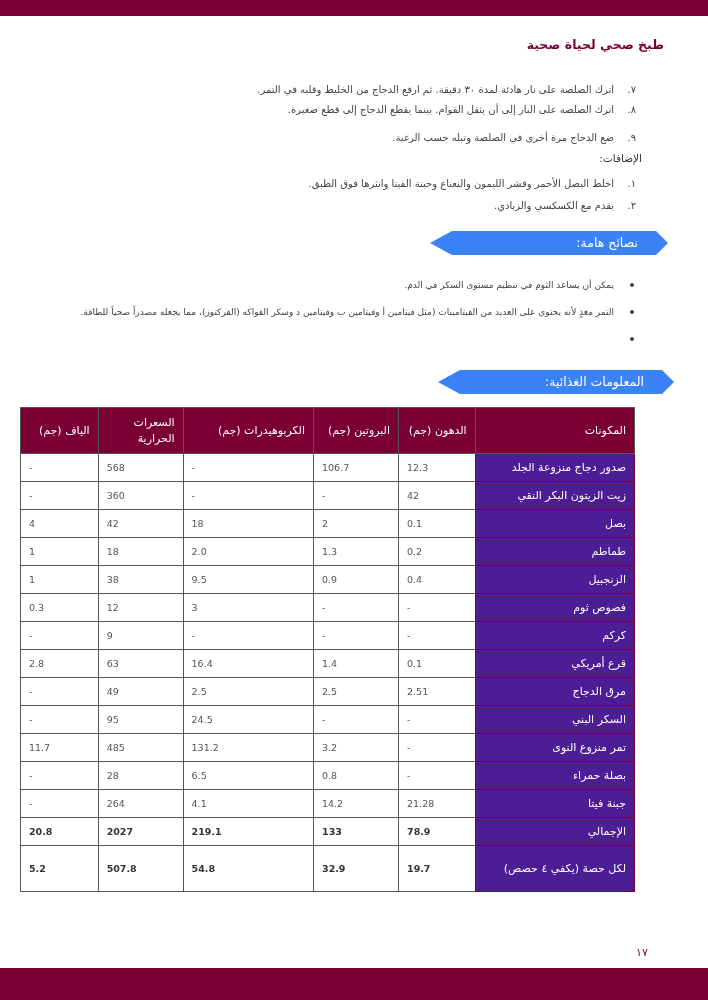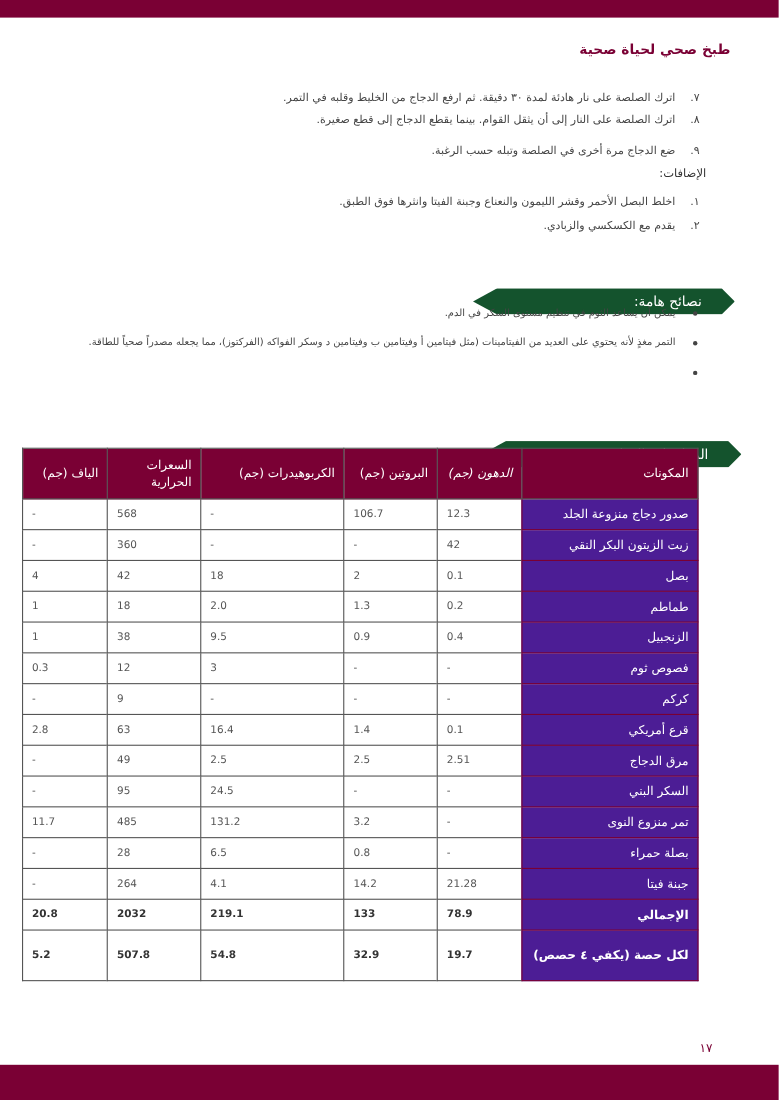--- a/index.html
+++ b/index.html
@@ -12,39 +12,39 @@
   .top-bar { position: absolute; left: 0; top: 0; width: 708px; height: 16px; background: #7a0034; }
   .bottom-bar { position: absolute; left: 0; top: 968px; width: 708px; height: 32px; background: #7a0034; }
   .header { position: absolute; right: 44px; top: 34px; text-align: right; direction: rtl; }
   .header div { font-size: 12.5px; color: #7a0034; line-height: 22px; font-weight: bold; }
 
   .steps { position: absolute; right: 72px; top: 80px; direction: rtl; text-align: right; font-size: 10px; color: #444; }
   .step { position: absolute; right: 0; white-space: nowrap; margin-left: 43px; }
   .step .num { display: inline-block; width: 22px; }
   .additions-label { position: absolute; right: -2px; white-space: nowrap; font-size: 10.5px; color: #333; }
 
-  .banner { position: absolute; height: 24px; background: #14532d; color: #fff; direction: rtl;
-            clip-path: polygon(0 50%, 22px 0, calc(100% - 12px) 0, 100% 50%, calc(100% - 12px) 100%, 22px 100%); margin-top: 31px; }
+  .banner { position: absolute; height: 24px; background: #3b82f6; color: #fff; direction: rtl;
+            clip-path: polygon(0 50%, 22px 0, calc(100% - 12px) 0, 100% 50%, calc(100% - 12px) 100%, 22px 100%); }
   .banner span { position: absolute; right: 30px; top: 4px; font-size: 12.5px; white-space: nowrap; }
   .banner-tips { left: 430px; top: 231px; width: 238px; }
   .banner-nutrition { left: 438px; top: 370px; width: 236px; }
 
   .tips { position: absolute; right: 70px; top: 276px; width: 616px; direction: rtl; text-align: justify; font-size: 9px; color: #444; }
   .tip { position: relative; padding-right: 24px; line-height: 18px; margin-bottom: 9px; }
   .tip .bullet { position: absolute; right: 4px; top: 7px; width: 4px; height: 4px; border-radius: 50%; background: #444; }
 
   table.nutrition { position: absolute; left: 20px; top: 407px; width: 615px; border-collapse: collapse; direction: rtl; font-size: 9.5px; }
   table.nutrition th { background: #7a0034; color: #fff; font-weight: normal; font-size: 11px; text-align: right; padding: 2px 8px; height: 41px; border: 1px solid #555; line-height: 16px; }
   table.nutrition td { border: 1px solid #555; padding: 0 8px; text-align: left; color: #555; height: 27px; }
   table.nutrition td.ing { background: #4c1d95; color: #fff; text-align: right; font-size: 11px; border-color: #7a0034; }
   table.nutrition tr.bold td { font-weight: bold; color: #333; }
-  table.nutrition tr.bold td.ing { color: #fff; font-weight: bold; }
+  table.nutrition tr.bold td.ing { color: #fff; font-weight: normal; }
   table.nutrition tr.tall td { height: 45px; }
   .c-ing { width: 180px; }
-  .c-fat { width: 70px; font-style: italic; }
+  .c-fat { width: 70px; }
   .c-pro { width: 80px; }
   .c-carb { width: 133px; }
   .c-cal { width: 78px; }
   .c-fib { width: 74px; }
 
   .page-number { position: absolute; left: 636px; top: 946px; font-size: 11px; color: #7a0034; }
 </style>
 </head>
 <body>
 
@@ -209,21 +209,21 @@
         <td>14.2</td>
         <td>4.1</td>
         <td>264</td>
         <td>-</td>
       </tr>
       <tr class="bold">
         <td class="ing">الإجمالي</td>
         <td>78.9</td>
         <td>133</td>
         <td>219.1</td>
-        <td>2032</td>
+        <td>2027</td>
         <td>20.8</td>
       </tr>
       <tr class="bold tall">
         <td class="ing">لكل حصة (يكفي ٤ حصص)</td>
         <td>19.7</td>
         <td>32.9</td>
         <td>54.8</td>
         <td>507.8</td>
         <td>5.2</td>
       </tr>

